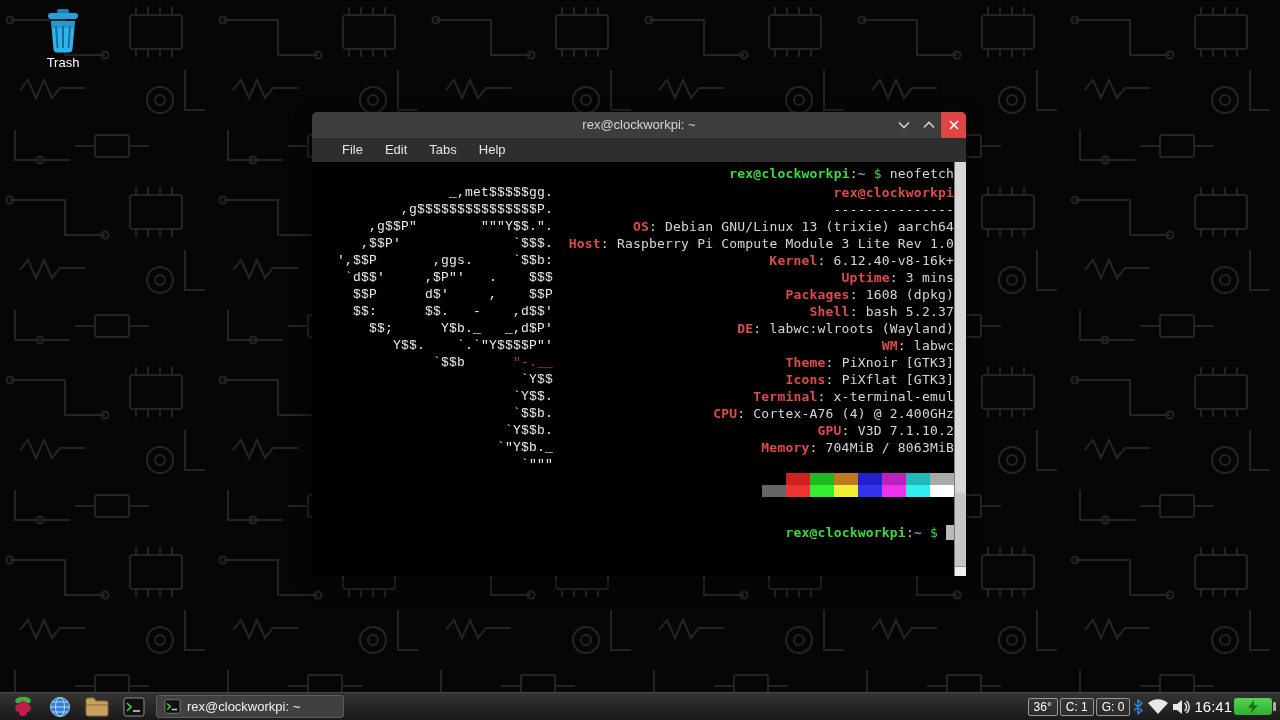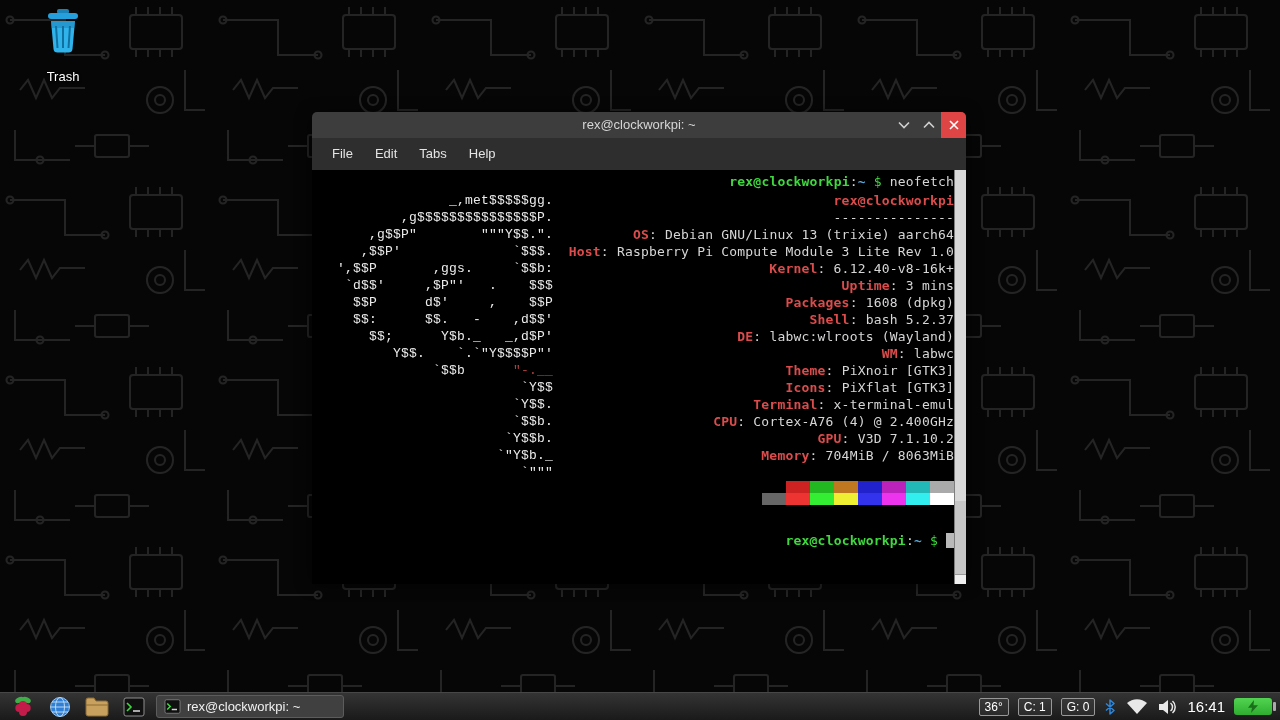--- a/index.html
+++ b/index.html
@@ -4,35 +4,35 @@
 <style>
   * { box-sizing: border-box; }
   html,body { margin:0; padding:0; }
   body {
     width:1280px; height:720px; overflow:hidden; position:relative;
     background:#060606; font-family:"Liberation Sans", sans-serif;
   }
   .wallpaper { position:absolute; left:0; top:0; }
 
   
-  .trash { position:absolute; left:36px; top:8px; width:54px; display:flex; flex-direction:column; align-items:center; gap:15px; }
+  .trash { position:absolute; left:36px; top:8px; width:54px; display:flex; flex-direction:column; align-items:center; gap:1px; }
   .trash-label { color:#ffffff; font-size:13px; text-shadow:1px 1px 2px #000; }
 
   
   .window { position:absolute; left:312px; top:112px; width:654px; height:468px;
             border-radius:5px 5px 0 0; box-shadow:0 3px 16px rgba(0,0,0,.7); }
   .titlebar { height:26px; background:#3d3d3d; border-radius:5px 5px 0 0; position:relative; }
   .title { position:absolute; left:0; right:0; top:0; line-height:26px; text-align:center;
            color:#d6d6d6; font-size:13px; }
   .win-controls { position:absolute; right:0; top:0; height:26px; display:flex; align-items:center; }
   .wbtn { width:25px; height:26px; border:none; background:transparent; display:flex;
           align-items:center; justify-content:center; padding:0; cursor:default; }
   .wbtn.close { background:#df4545; border-radius:0 5px 0 0; }
 
-  .menubar { height:32px; background:#2e2e2e; display:flex; align-items:center; padding-left:9px; }
+  .menubar { height:24px; background:#2e2e2e; display:flex; align-items:center; padding-left:19px; }
   .menu-item { color:#e4e4e4; font-size:13px; padding:0 11px; line-height:28px; }
 
   .term-body { position:relative; height:414px; background:#000000;text-align:right; }
   .term-content { position:absolute; left:0; top:0; right:12px; bottom:0; overflow:hidden;
     font-family:"DejaVu Sans Mono","Liberation Mono",monospace; font-size:13px;
     line-height:17px; letter-spacing:0.2px; color:#d6d6d6; padding:3px 0 0 1px; }
   .line { height:17px; white-space:pre; }
   .p-user { color:#3fd93f; font-weight:bold; }
   .p-colon { color:#d6d6d6; }
   .p-path { color:#58a8d8; font-weight:bold; }
@@ -63,21 +63,21 @@
 
   
   .taskbar { position:absolute; left:0; bottom:0; width:1280px; height:28px;
     background:linear-gradient(#343434,#1a1a1a); border-top:1px solid #474747;
     display:flex; align-items:center; padding:0 8px; gap:7px; z-index:5; }
   .launcher { width:30px; height:26px; display:flex; align-items:center; justify-content:center;
               background:transparent; border:none; padding:0; }
   .task-btn { height:23px; min-width:188px; display:flex; align-items:center; gap:6px;
     background:#404040; border:1px solid #5c5c5c; border-radius:3px; padding:0 7px;
     color:#f0f0f0; font-size:13px; font-family:"Liberation Sans",sans-serif; }
-  .tray { margin-left:auto; display:flex; align-items:center; gap:9px; }
+  .tray { margin-left:auto; display:flex; align-items:center; gap:2px; }
   .widget { border:1px solid #989898; border-radius:2px; color:#ffffff; font-size:12px;
             padding:1px 5px; background:rgba(255,255,255,0.05); white-space:pre; }
   .tray-icon-btn { background:transparent; border:none; padding:0; display:flex; align-items:center; }
   .clock { color:#ffffff; font-size:15px; }
   .battery { width:38px; height:17px; background:linear-gradient(#52d452,#2fae2f);
              border-radius:3px; position:relative; display:inline-block; }
   .battery::after { content:""; position:absolute; right:-4px; top:4px; width:3px; height:9px;
                     background:#ababab; border-radius:1px; }
   .bolt { position:absolute; left:14px; top:2px; width:10px; height:13px; background:#1a701a;
           clip-path:polygon(60% 0,0 60%,40% 60%,30% 100%,100% 40%,55% 40%); }

